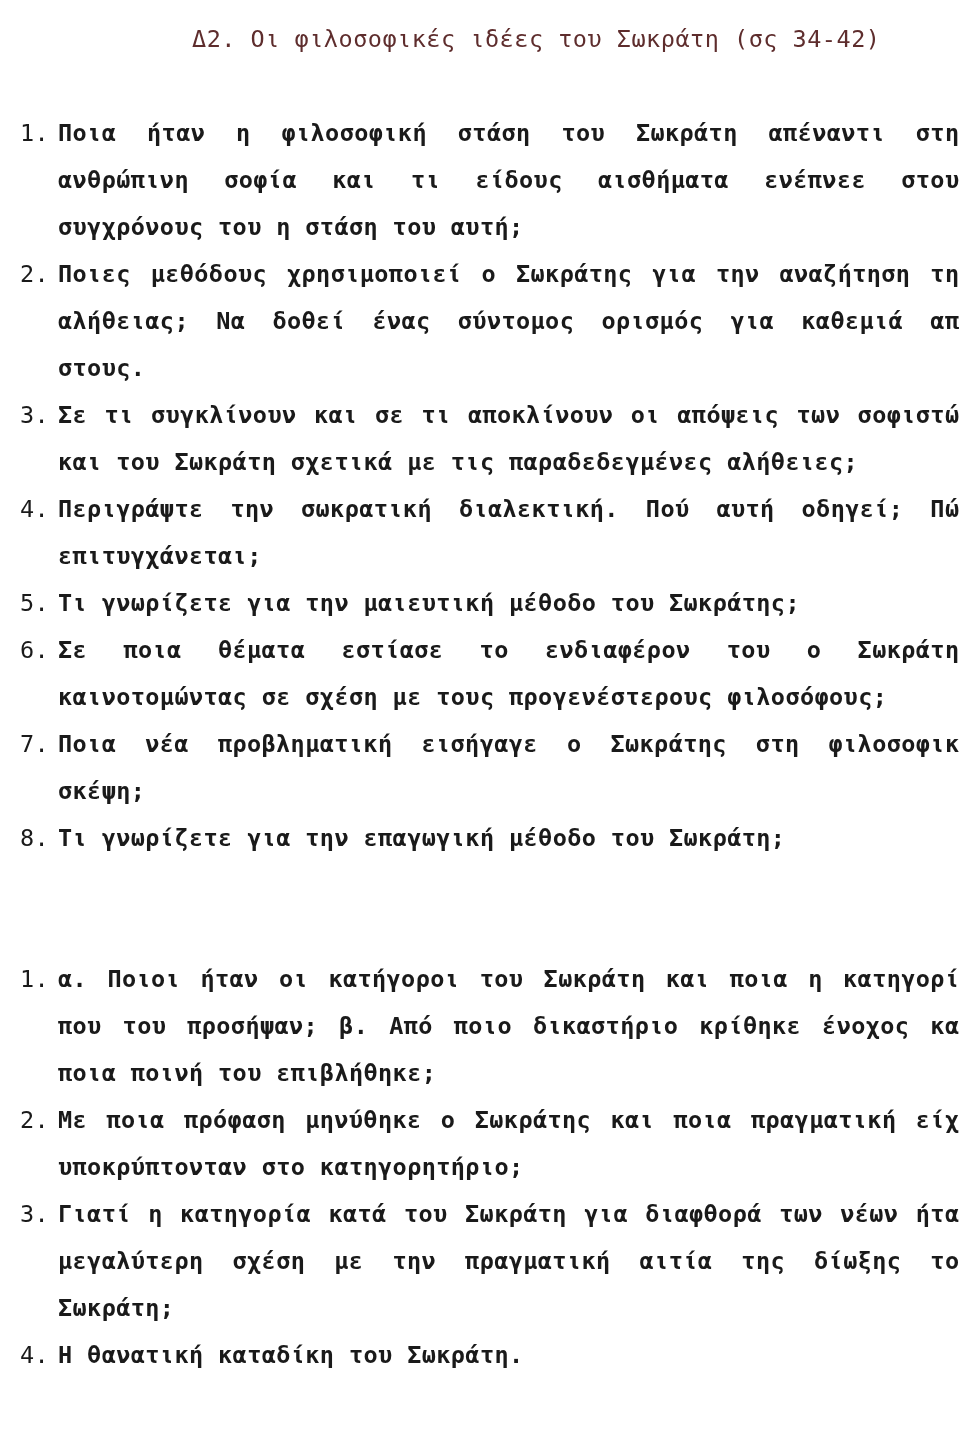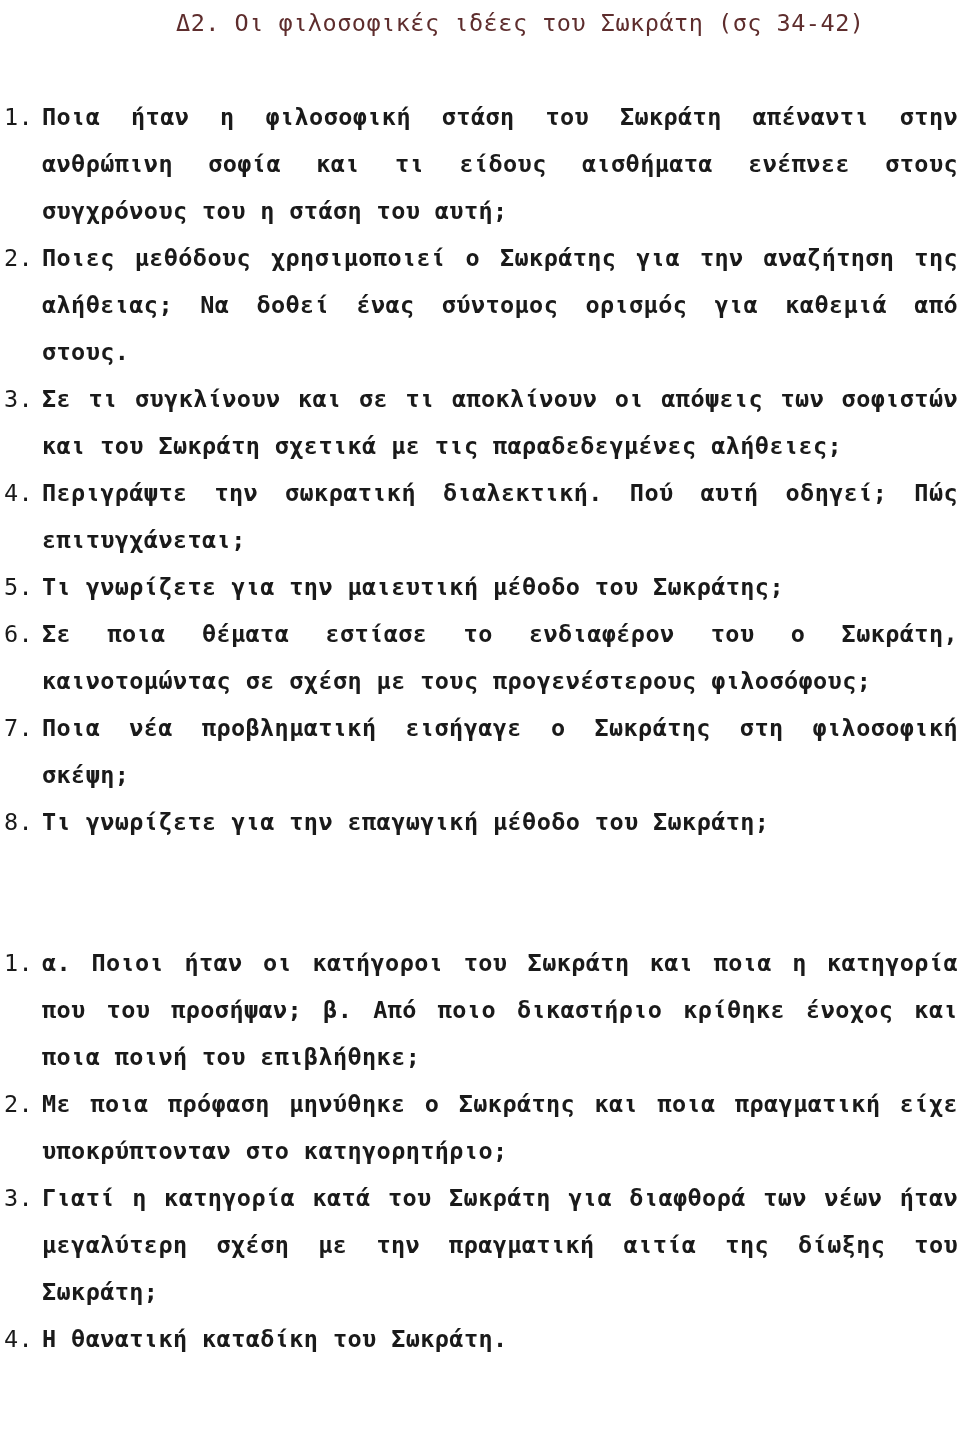--- a/index.html
+++ b/index.html
@@ -15,21 +15,21 @@
     font-family: "DejaVu Sans Mono", "Liberation Mono", monospace;
     color: #1a1a1a;
     -webkit-font-smoothing: antialiased;
   }
 
   .page {
     position: relative;
     width: 960px;
     height: 1433px;
     box-sizing: border-box;
-    padding: 0;
+    padding: 16px;
   }
 
   
   .section-heading {
     color: #5e2d2d;
     font-size: 23.5px;
     line-height: 47px;
     letter-spacing: 0.5px;
     white-space: pre-wrap;
     margin: 0;

